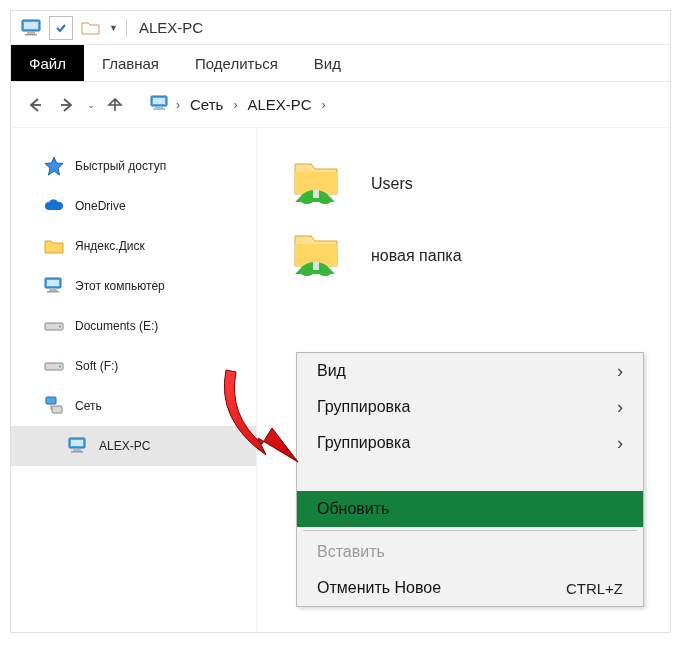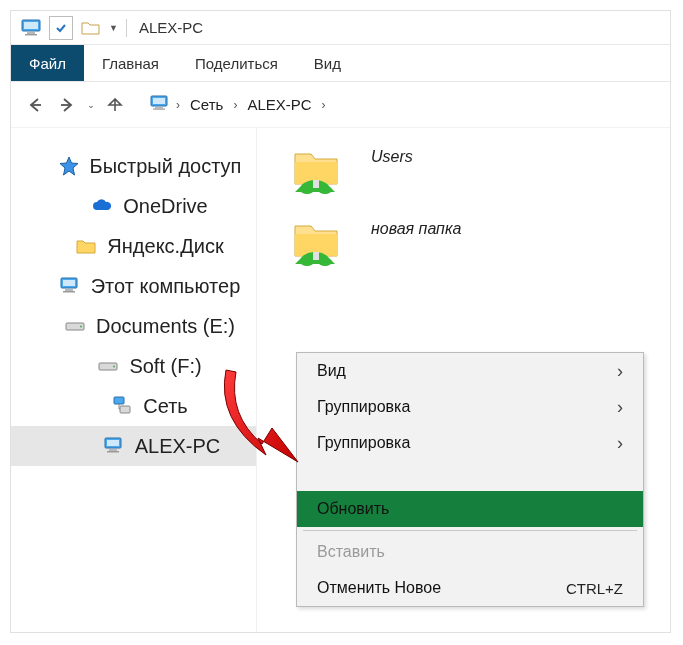--- a/index.html
+++ b/index.html
@@ -12,42 +12,42 @@
   .tb-qat { display: flex; align-items: center; gap: 6px; }
   .tb-sep { width: 1px; height: 18px; background: #d0d0d0; margin: 0 8px; }
   .tb-title { font-size: 15px; color: #333; margin-left: 4px; }
   .qat-box { width: 24px; height: 24px; border: 1px solid #bdbdbd; display: flex; align-items: center; justify-content: center; }
   .qat-box.checked { background: #fff; }
   .qat-drop { font-size: 9px; color: #555; }
 
   
   .ribbon { height: 37px; display: flex; align-items: stretch; border-bottom: 1px solid #e8e8e8; }
   .ribbon-tab { padding: 0 18px; display: flex; align-items: center; font-size: 15px; color: #333; cursor: default; }
-  .ribbon-tab.file { background: #0c4a6e; color: #fff; }
+  .ribbon-tab.file { background: #000000; color: #fff; }
   
   
   .addr-row { height: 46px; display: flex; align-items: center; padding: 0 8px; border-bottom: 1px solid #f2f2f2; }
   .nav-btn { width: 32px; height: 32px; display: flex; align-items: center; justify-content: center; font-size: 18px; color: #555; }
   .nav-drop { width: 16px; font-size: 9px; color: #555; text-align: center; }
   .addr-sep { width: 1px; height: 26px; background: transparent; margin: 0 6px; }
   .addr { display: flex; align-items: center; gap: 4px; padding: 0 6px; }
   .addr-seg { display: flex; align-items: center; gap: 6px; font-size: 15px; color: #222; padding: 2px 4px; }
   .addr-chev { font-size: 12px; color: #555; padding: 0 2px; }
 
   
   .body { display: flex; height: calc(100% - 34px - 37px - 46px); }
   .sidebar { width: 246px; border-right: 1px solid #f0f0f0; padding-top: 18px; }
   .content { flex: 1; position: relative; padding: 20px 10px; }
 
-  .tree-item { display: flex; align-items: center; height: 40px; padding-left: 32px; font-size: 20px; color: #222; justify-content: center; }
+  .tree-item { display: flex; align-items: center; height: 40px; padding-left: 32px; font-size: 12px; color: #222; }
   .tree-item.sub { padding-left: 56px; }
   .tree-item.selected { background: #e6e6e6; }
   .tree-icon { width: 22px; height: 22px; margin-right: 10px; flex-shrink: 0; }
 
-  .folder-item { display: flex; height: 72px; gap: 24px; padding-left: 20px; font-style: italic; }
+  .folder-item { display: flex; align-items: center; height: 72px; gap: 24px; padding-left: 20px; }
   .folder-icon { width: 60px; height: 52px; flex-shrink: 0; }
   .folder-label { font-size: 16px; color: #222; }
 
   
   .ctx { position: absolute; left: 296px; top: 352px; width: 348px; background: #f2f2f2; border: 1px solid #bababa; box-shadow: 2px 2px 4px rgba(0,0,0,.15); }
   .ctx-item { height: 36px; display: flex; align-items: center; padding: 0 20px; font-size: 16px; color: #111; justify-content: space-between; }
   .ctx-item.hover { background: #15803d; margin-top: 30px; }
   .ctx-item.disabled { color: #9a9a9a; }
   .ctx-sep { height: 1px; background: #c8c8c8; margin: 3px 6px; }
   .ctx-sub { font-size: 18px; color: #444; }

